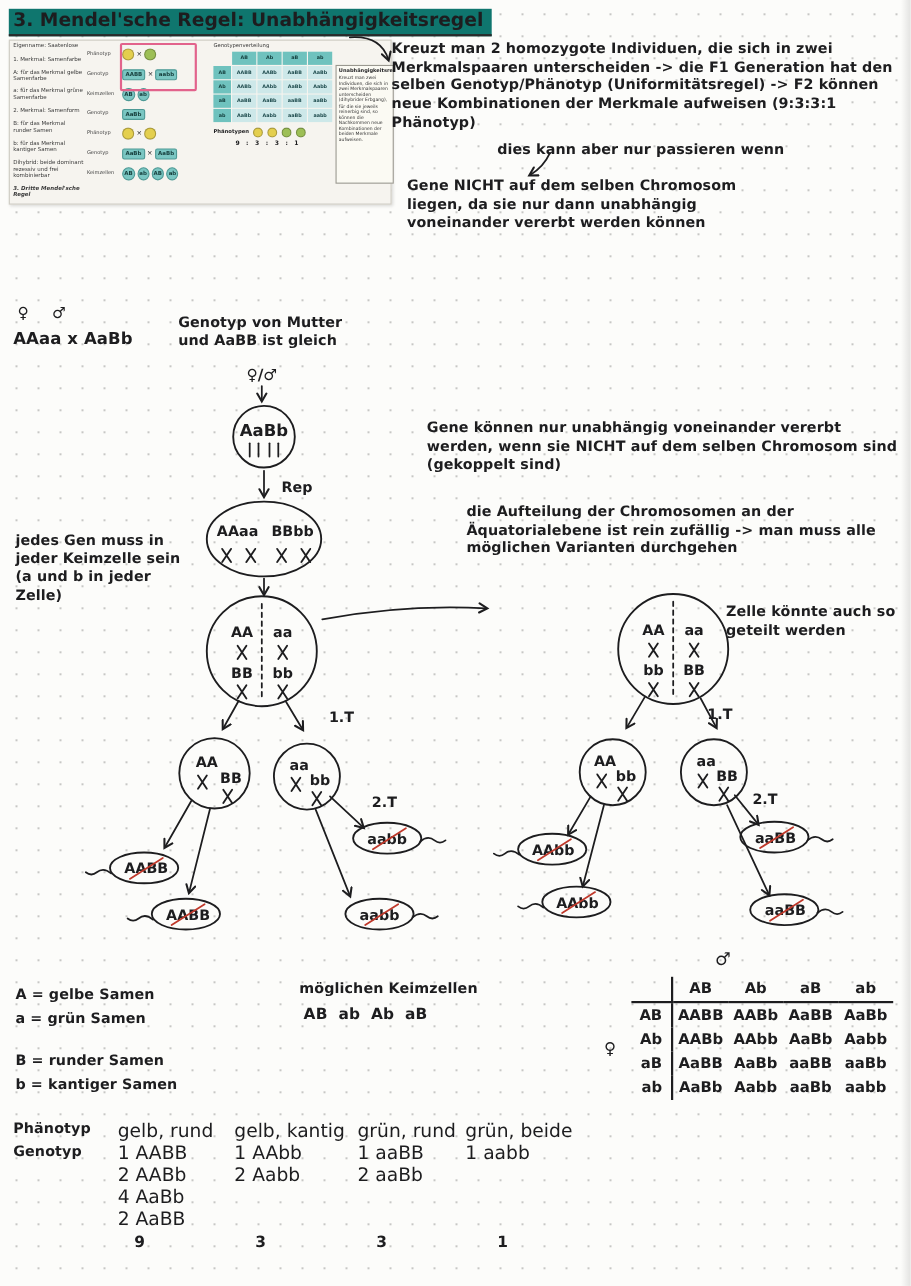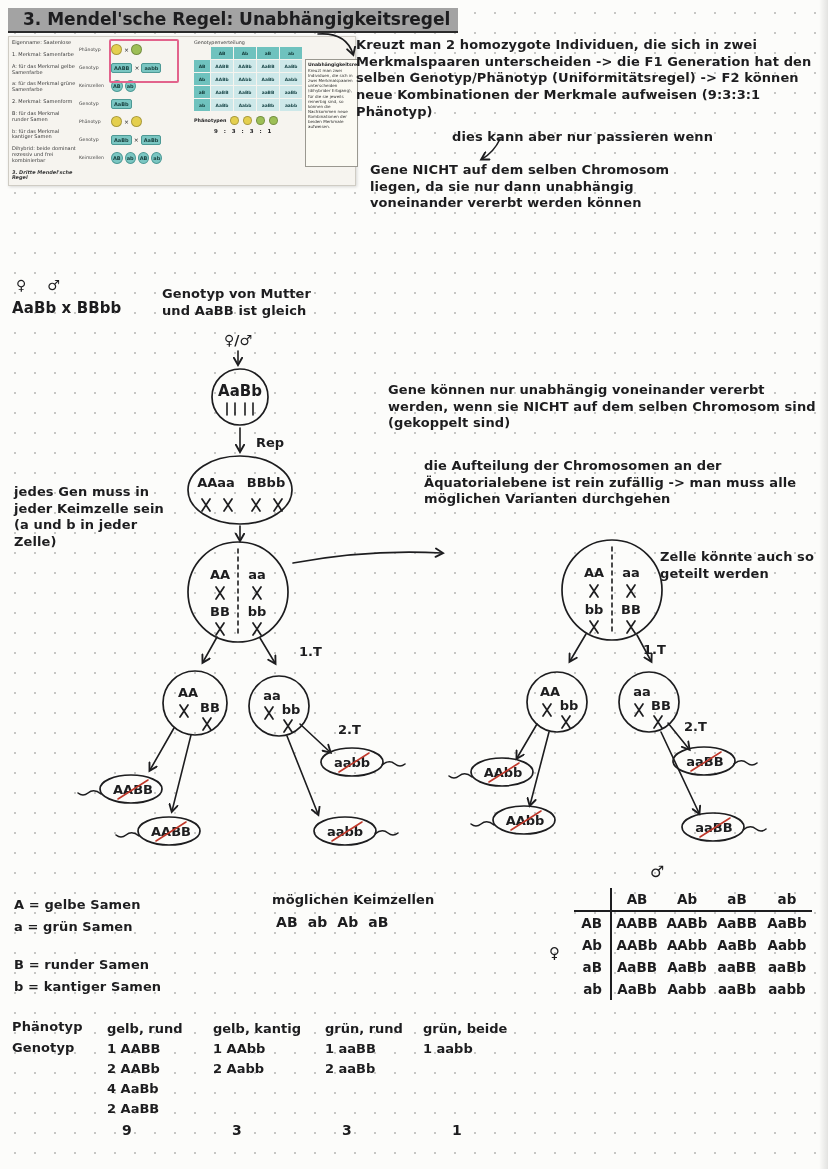--- a/index.html
+++ b/index.html
@@ -3,21 +3,21 @@
 <meta charset="utf-8">
 <style>
   html,body{margin:0;padding:0}
   body{width:828px;height:1169px;position:relative;background:#fcfcfa;font-family:"DejaVu Sans",sans-serif;color:#1d1d1f;overflow:hidden}
   .dots{position:absolute;inset:0;background-image:radial-gradient(circle,#c7c7c5 1.1px,transparent 1.25px);background-size:20px 20px;background-position:5px 3px}
   .edge{position:absolute;top:0;right:0;width:9px;height:100%;background:linear-gradient(to right,rgba(0,0,0,0),rgba(0,0,0,.10))}
   .abs{position:absolute}
   .hw{font-weight:700;font-size:13px;line-height:1.28;letter-spacing:.1px}
   .big{font-size:15px}
   .pre{white-space:pre}
-  .title{display:inline-block;font-size:17px;font-weight:700;background:#a3a3a3;padding:1px 8px 2px 15px;border-bottom:2px solid #2a2a2a}
+  .title{display:inline-block;font-size:17px;font-weight:700;background:#0f766e;padding:1px 8px 2px 4px;border-bottom:2px solid #2a2a2a}
   
   .figure{background:#f6f4ef;border:1px solid #cfccc4;box-shadow:1px 1px 3px rgba(0,0,0,.15)}
   .fside{position:absolute;left:3px;top:3px;width:64px;height:141px;display:flex;flex-direction:column;justify-content:space-between;font-size:5px;line-height:1.15;color:#3a3a3a}
   .fside .cap{font-weight:700;font-style:italic}
   .fmid{position:absolute;left:70px;top:5px;width:113px;display:flex;flex-direction:column;gap:3px}
   .frow{display:flex;align-items:center;gap:2px;height:15px}
   .flab{width:30px;font-size:4.6px;color:#444;flex:none}
   .chip{background:#7ac6c2;border:.5px solid #4d9995;border-radius:2px;font-size:5px;font-weight:700;padding:1px 2px;color:#173f3d}
   .chip.rd{border-radius:50%;padding:2px 1px}
   .fx{font-size:6px}
@@ -45,21 +45,21 @@
   .red{stroke:#c0392b;stroke-width:1.6;fill:none;stroke-linecap:round}
   text.svt{font-family:"DejaVu Sans",sans-serif;font-weight:700;fill:#1d1d1f}
   .s13{font-size:13px}.s14{font-size:14px}.s15{font-size:15px}
   
   .punnett{position:absolute;left:574px;top:888px;display:grid;grid-template-columns:38px repeat(4,50px)}
   .pc{height:22px;display:flex;align-items:center;justify-content:center;font-weight:700;font-size:13.5px}
   .pc.rh{justify-content:flex-end;padding-right:8px;border-right:2px solid #1d1d1f}
   .pc.ch{border-bottom:2px solid #1d1d1f}
   .pc.corner{border-right:2px solid #1d1d1f;border-bottom:2px solid #1d1d1f}
   
-  .pt-col{position:absolute;font-weight:700;font-size:13px;line-height:20px}
+  .pt-col{position:absolute;font-weight:400;font-size:17px;line-height:20px}
   .total{position:absolute;font-weight:700;font-size:14px}
   .sym{font-weight:700}
 </style>
 </head>
 <body>
 
 <div class="dots"></div>
 <div class="edge"></div>
 
 <div class="abs" style="left:8px;top:8px">
@@ -170,21 +170,21 @@
 </div>
 
 <div class="abs hw" style="left:356px;top:37px;width:466px">Kreuzt man 2 homozygote Individuen, die sich in zwei Merkmalspaaren unterscheiden -&gt; die F1 Generation hat den selben Genotyp/Phänotyp (Uniformitätsregel) -&gt; F2 können neue Kombinationen der Merkmale aufweisen (9:3:3:1 Phänotyp)</div>
 <div class="abs hw" style="left:452px;top:129px;width:270px">dies kann aber nur passieren wenn</div>
 <div class="abs hw" style="left:370px;top:162px;width:340px">Gene NICHT auf dem selben Chromosom liegen, da sie nur dann unabhängig voneinander vererbt werden können</div>
 
 <div class="abs hw" style="left:16px;top:277px;font-size:14px">
   <span class="sym">♀</span>
   <span class="sym" style="margin-left:16px">♂</span>
 </div>
-<div class="abs hw big" style="left:12px;top:299px">AaBb x BBbb</div>
+<div class="abs hw big" style="left:12px;top:299px">AAaa x AaBb</div>
 <div class="abs hw" style="left:162px;top:286px;width:170px">Genotyp von Mutter und AaBB ist gleich</div>
 
 <div class="abs hw" style="left:14px;top:484px;width:152px">jedes Gen muss in jeder Keimzelle sein (a und b in jeder Zelle)</div>
 <div class="abs hw" style="left:388px;top:382px;width:428px">Gene können nur unabhängig voneinander vererbt werden, wenn sie NICHT auf dem selben Chromosom sind (gekoppelt sind)</div>
 <div class="abs hw" style="left:424px;top:458px;width:392px">die Aufteilung der Chromosomen an der Äquatorialebene ist rein zufällig -&gt; man muss alle möglichen Varianten durchgehen</div>
 <div class="abs hw" style="left:660px;top:549px;width:160px">Zelle könnte auch so geteilt werden</div>
 
 <svg width="828" height="1169" viewBox="0 0 828 1169" style="position:absolute;left:0;top:0">
   <defs>
     <marker id="arr" viewBox="0 0 10 10" refX="7" refY="5" markerWidth="6.5" markerHeight="6.5" orient="auto">

